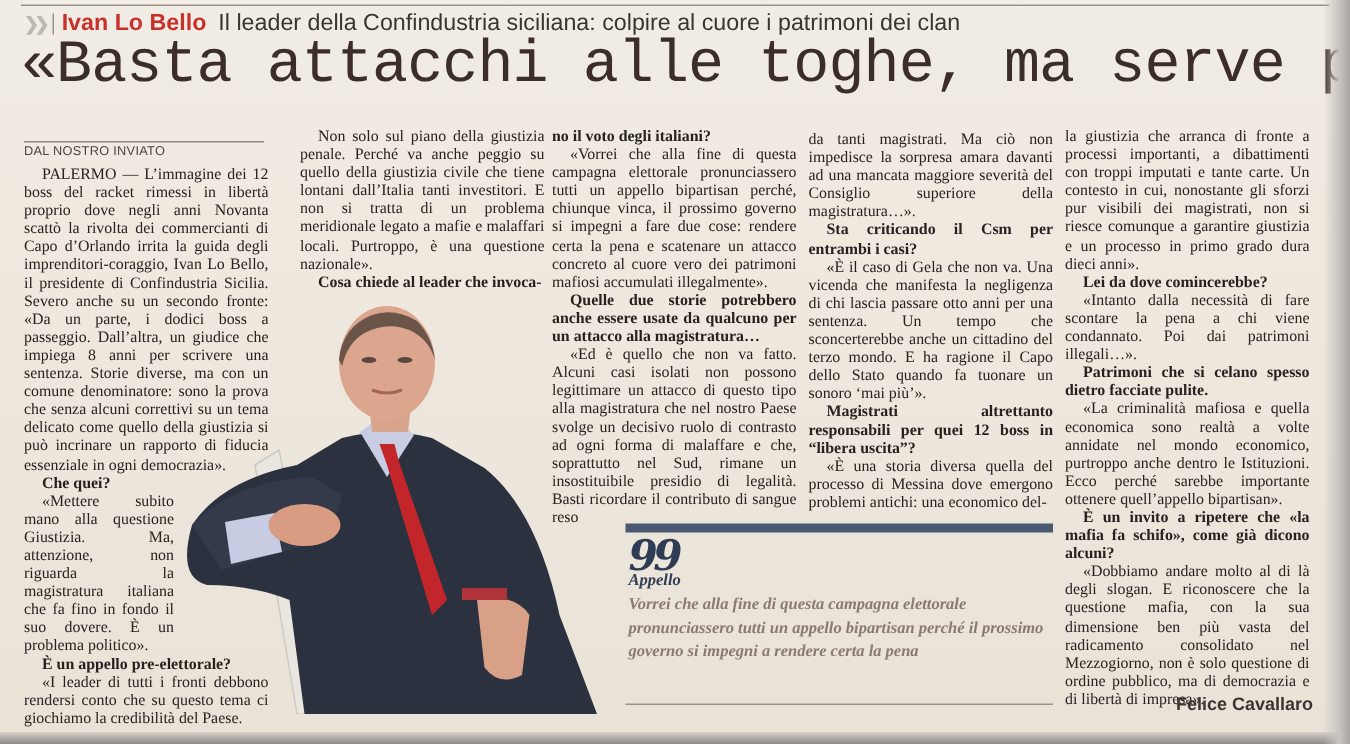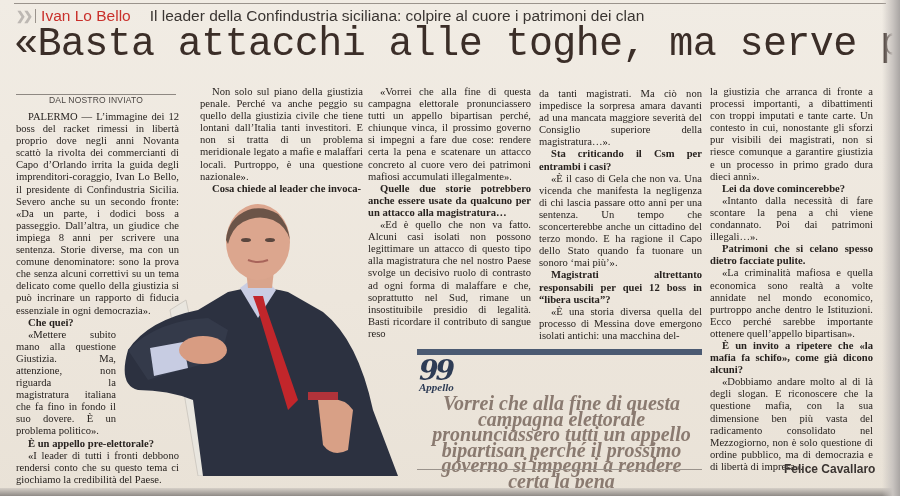--- a/index.html
+++ b/index.html
@@ -20,31 +20,31 @@
   .top-rule { position:absolute; left:14px; top:3px; width:872px; height:1px; background:#9a938c; }
   .bottom-rule { position:absolute; left:0; top:488px; width:900px; height:8px; background:linear-gradient(180deg,#d6d0c8,#8f8a86); }
 
   .kicker {
     position:absolute; left:16px; top:6px; height:20px;
     display:flex; align-items:center; white-space:nowrap;
     font-family:"Liberation Sans", sans-serif; font-size:15.5px; color:#3a3532;
   }
   .kicker .arrows { color:#bdb8b3; font-size:12px; font-weight:bold; letter-spacing:-3px; margin-right:5px; }
   .kicker .bar { width:1px; height:14px; background:#9a938c; margin-right:5px; }
-  .kicker .name { color:#c9302b; font-weight:normal; margin-right:19px; }
+  .kicker .name { color:#c9302b; font-weight:bold; margin-right:8px; }
 
   .headline {
     position:absolute; left:14px; top:19px; white-space:nowrap;
     font-family:Liberation Mono, monospace; font-size:40px; line-height:52px;
     color:#3b2e28; letter-spacing:-0.6px;
   }
 
   .byline-rule { position:absolute; left:16px; top:94px; width:160px; height:1px; background:#8e8882; }
   .inviato {
-    position:absolute; left:16px; top:95px; width:160px; text-align:center;
+    position:absolute; left:16px; top:95px; width:160px; text-align:left;
     font-family:"Liberation Sans", sans-serif; font-size:8.5px; color:#4a4542; letter-spacing:0.2px;
   }
 
   .col {
     position:absolute; font-size:10.6px; line-height:12.1px; color:#27221f;
     font-family:"Liberation Serif", serif;
   }
   .col p { margin:0; text-align:justify; text-indent:12px; }
   .col p.noind { text-indent:0; }
   .col .q { font-weight:bold; }
@@ -56,21 +56,21 @@
   .col5 { left:710px; top:86px; width:163px; }
 
   .photo { position:absolute; left:108px; top:200px; width:300px; height:276px; }
 
   .quote-box {
     position:absolute; left:417px; top:349px; width:285px; height:124px;font-style:italic;
   }
   .quote-box .topbar { position:absolute; left:0; top:0; width:285px; height:6px; background:#4b5a72; }
   .quote-box .marks { position:absolute; left:2px; top:8px; font-family:"DejaVu Serif", serif; font-size:28px; line-height:28px; color:#2e3c55; font-weight:bold; letter-spacing:-3px; }
   .quote-box .label { position:absolute; left:2px; top:32px; font-family:"Liberation Serif", serif; font-weight:bold; font-size:11px; color:#2e3c55; }
-  .quote-box .text { position:absolute; left:2px; top:47px; width:285px; font-family:"Liberation Serif", serif; font-weight:bold; font-size:20px; line-height:15.6px; color:#8a7a70;text-align:center; }
+  .quote-box .text { position:absolute; left:2px; top:47px; width:285px; font-family:"Liberation Serif", serif; font-weight:bold; font-size:11px; line-height:15.6px; color:#8a7a70; }
   .quote-box .botrule { position:absolute; left:0; top:120px; width:285px; height:1px; background:#9a938c; }
 
   .signature {
     position:absolute; left:784px; top:462px;
     font-family:"Liberation Sans", sans-serif; font-weight:bold; font-size:12px; color:#3b3532;
   }
 </style>
 </head>
 <body>
 
@@ -96,31 +96,32 @@
     <p class="q">È un appello pre-elettorale?</p>
     <p>«I leader di tutti i fronti debbono rendersi conto che su questo tema ci giochiamo la credibilità del Paese.</p>
   </div>
 
   <div class="col col2">
     <p>Non solo sul piano della giustizia penale. Perché va anche peggio su quello della giustizia civile che tiene lontani dall’Italia tanti investitori. E non si tratta di un problema meridionale legato a mafie e malaffari locali. Purtroppo, è una questione nazionale».</p>
     <p class="q">Cosa chiede al leader che invoca-</p>
   </div>
 
   <div class="col col3">
+    <p class="q noind">no il voto degli italiani?</p>
     <p>«Vorrei che alla fine di questa campagna elettorale pronunciassero tutti un appello bipartisan perché, chiunque vinca, il prossimo governo si impegni a fare due cose: rendere certa la pena e scatenare un attacco concreto al cuore vero dei patrimoni mafiosi accumulati illegalmente».</p>
     <p class="q">Quelle due storie potrebbero anche essere usate da qualcuno per un attacco alla magistratura…</p>
     <p>«Ed è quello che non va fatto. Alcuni casi isolati non possono legittimare un attacco di questo tipo alla magistratura che nel nostro Paese svolge un decisivo ruolo di contrasto ad ogni forma di malaffare e che, soprattutto nel Sud, rimane un insostituibile presidio di legalità. Basti ricordare il contributo di sangue reso</p>
   </div>
 
   <div class="col col4">
     <p class="noind">da tanti magistrati. Ma ciò non impedisce la sorpresa amara davanti ad una mancata maggiore severità del Consiglio superiore della magistratura…».</p>
     <p class="q">Sta criticando il Csm per entrambi i casi?</p>
     <p>«È il caso di Gela che non va. Una vicenda che manifesta la negligenza di chi lascia passare otto anni per una sentenza. Un tempo che sconcerterebbe anche un cittadino del terzo mondo. E ha ragione il Capo dello Stato quando fa tuonare un sonoro ‘mai più’».</p>
     <p class="q">Magistrati altrettanto responsabili per quei 12 boss in “libera uscita”?</p>
-    <p>«È una storia diversa quella del processo di Messina dove emergono isolati antichi: una macchina del-</p>
+    <p>«È una storia diversa quella del processo di Messina dove emergono problemi antichi: una economico del-</p>
   </div>
 
   <div class="col col5">
     <p class="noind">la giustizia che arranca di fronte a processi importanti, a dibattimenti con troppi imputati e tante carte. Un contesto in cui, nonostante gli sforzi pur visibili dei magistrati, non si riesce comunque a garantire giustizia e un processo in primo grado dura dieci anni».</p>
     <p class="q">Lei da dove comincerebbe?</p>
     <p>«Intanto dalla necessità di fare scontare la pena a chi viene condannato. Poi dai patrimoni illegali…».</p>
     <p class="q">Patrimoni che si celano spesso dietro facciate pulite.</p>
     <p>«La criminalità mafiosa e quella economica sono realtà a volte annidate nel mondo economico, purtroppo anche dentro le Istituzioni. Ecco perché sarebbe importante ottenere quell’appello bipartisan».</p>
     <p class="q">È un invito a ripetere che «la mafia fa schifo», come già dicono alcuni?</p>
     <p>«Dobbiamo andare molto al di là degli slogan. E riconoscere che la questione mafia, con la sua dimensione ben più vasta del radicamento consolidato nel Mezzogiorno, non è solo questione di ordine pubblico, ma di democrazia e di libertà di impresa».</p>

